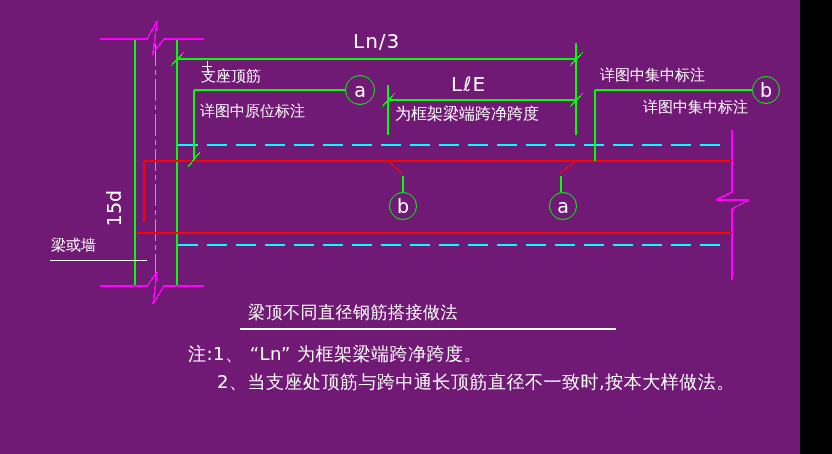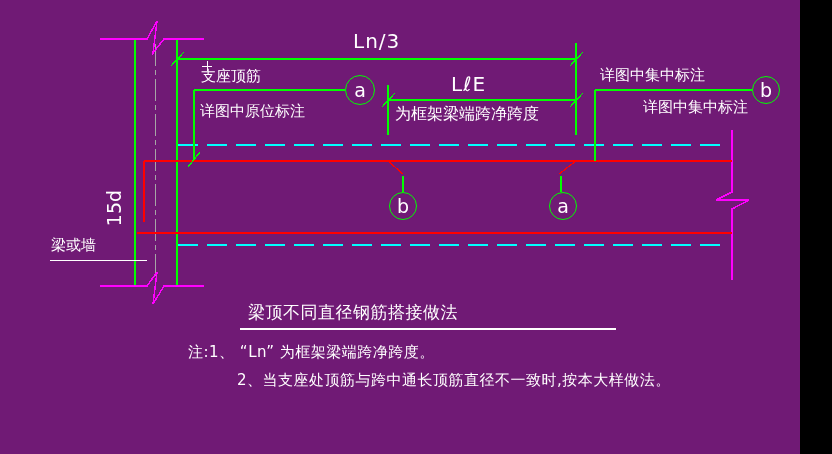--- a/index.html
+++ b/index.html
@@ -6,21 +6,21 @@
   .canvas {
     position:relative; width:800px; height:454px;
     background:#701a75; overflow:hidden;
     font-family:"DejaVu Sans", sans-serif;
   }
   .linework { position:absolute; left:0; top:0; }
   .txt { position:absolute; color:#ffffff; white-space:nowrap; line-height:1.15; }
   .cjk-sm  { font-size:15px; }
   .cjk-md  { font-size:16px; }
   .title-t { font-size:17px; letter-spacing:0.5px; }
-  .note-t  { font-size:15px; letter-spacing:0.5px; }
+  .note-t  { font-size:18px; letter-spacing:0.5px; }
   .dim-t   { font-size:20px; letter-spacing:1px; }
   .rot90 {
     width:44px; height:24px; text-align:center;
     transform:rotate(-90deg); transform-origin:center;
     font-size:19px;
   }
   .bubble {
     position:absolute; box-sizing:border-box;
     border:1.6px solid #00ff00; border-radius:50%;
     color:#ffffff; display:flex; align-items:center; justify-content:center;
@@ -95,15 +95,15 @@
   <div class="bubble" style="left:389px; top:192px; width:28px; height:28px;">
     <span>b</span>
   </div>
   <div class="bubble" style="left:549px; top:192px; width:28px; height:28px;">
     <span>a</span>
   </div>
 
   <div class="txt title-t" style="left:248px; top:285px;margin-top:18px;">梁顶不同直径钢筋搭接做法</div>
 
   <div class="txt note-t" style="left:188px; top:344px;">注:1、 “Ln” 为框架梁端跨净跨度。</div>
-  <div class="txt note-t" style="left:217px; top:372px;margin-left:20px;">2、当支座处顶筋与跨中通长顶筋直径不一致时,按本大样做法。</div>
+  <div class="txt note-t" style="left:217px; top:372px;">2、当支座处顶筋与跨中通长顶筋直径不一致时,按本大样做法。</div>
 
 </div>
 
 </body></html>

